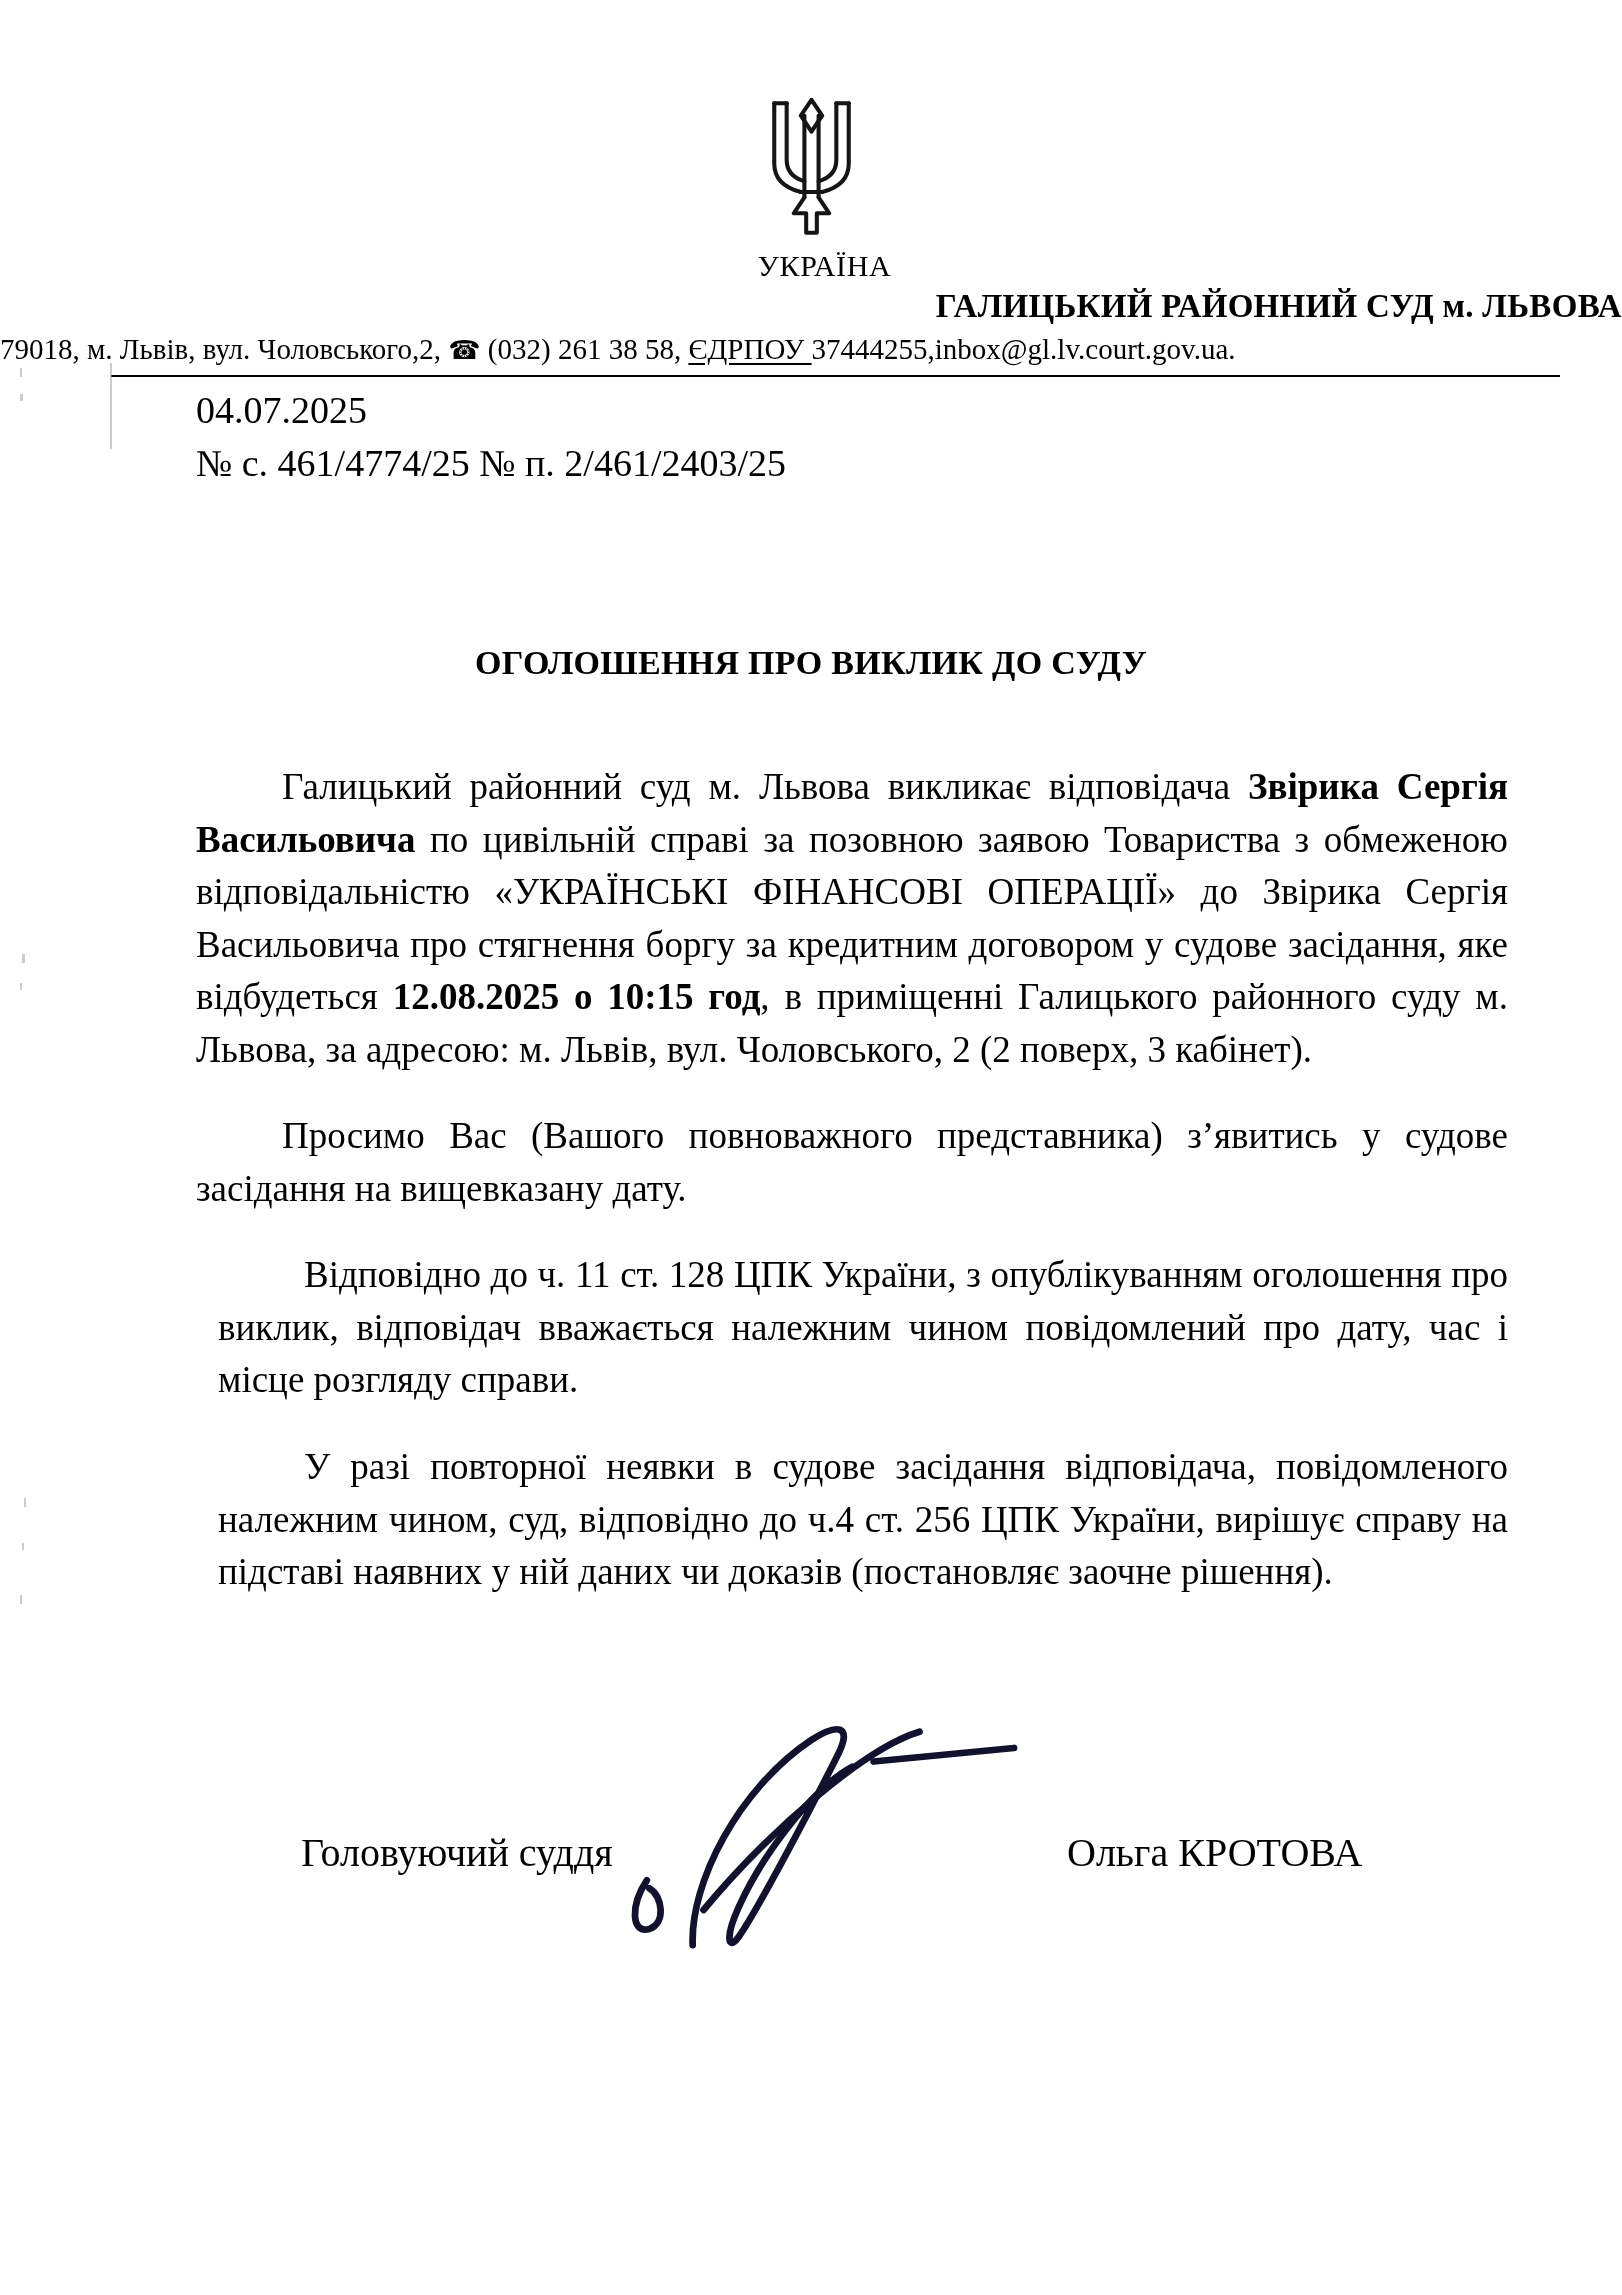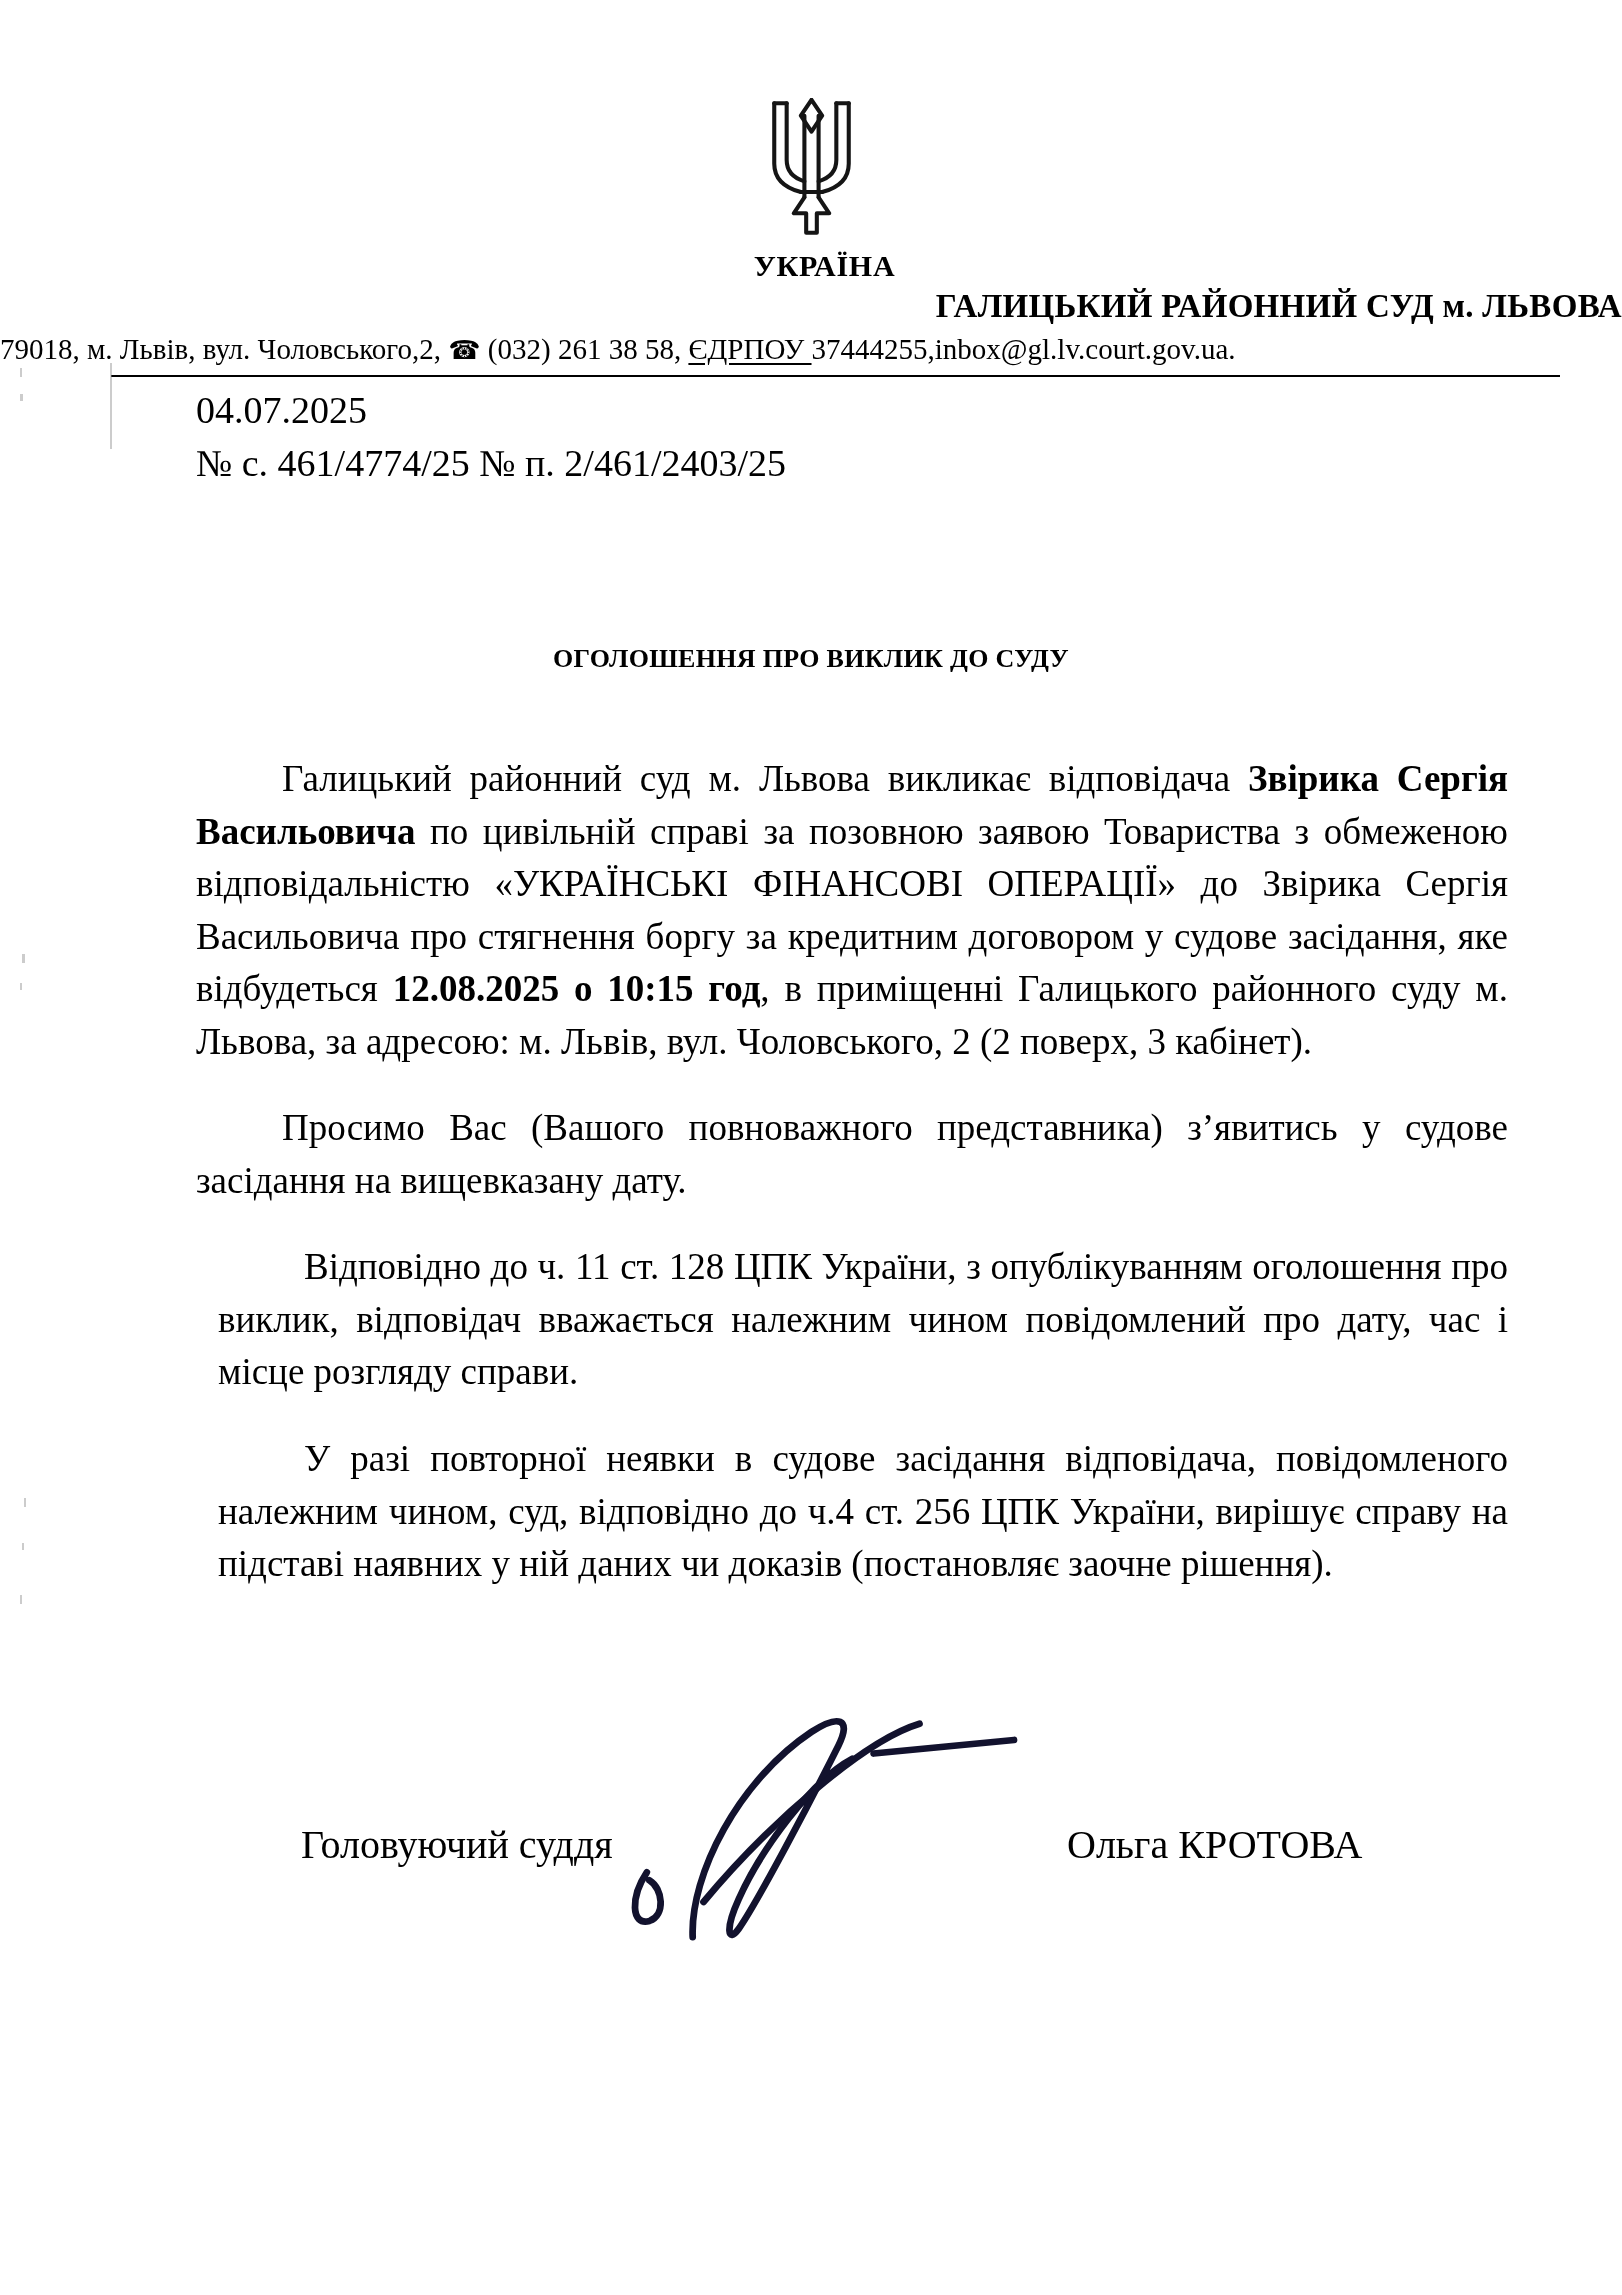--- a/index.html
+++ b/index.html
@@ -12,21 +12,21 @@
     font-family: "Liberation Serif", "DejaVu Serif", serif;
     overflow: hidden;
   }
 
   
   .emblem-wrap { padding-top: 98px; text-align: center; }
   .emblem-wrap svg { width: 119px; height: 149px; }
 
   .country {
     text-align: center;
-    font-weight: bold;
+    font-weight: normal;
     font-size: 30px;
     letter-spacing: 0.7px;
     margin-top: 0px;
     padding-left: 27px;
   }
   .court-name {
     text-align: right;
     font-weight: bold;
     font-size: 33px;
     letter-spacing: 0.3px;
@@ -51,21 +51,21 @@
   .meta {
     margin: 6.5px 0 0 196px;
     font-size: 38px;
     line-height: 1.4;
   }
 
   
   .doc-title {
     text-align: center;
     font-weight: bold;
-    font-size: 26px;
+    font-size: 34px;
     letter-spacing: 0.3px;
     margin: 154px 0 0 0;
   }
 
   .content {
     margin: 79px 114px 0 196px;
     font-size: 37px;
     line-height: 1.42;
     text-align: justify;
   }

